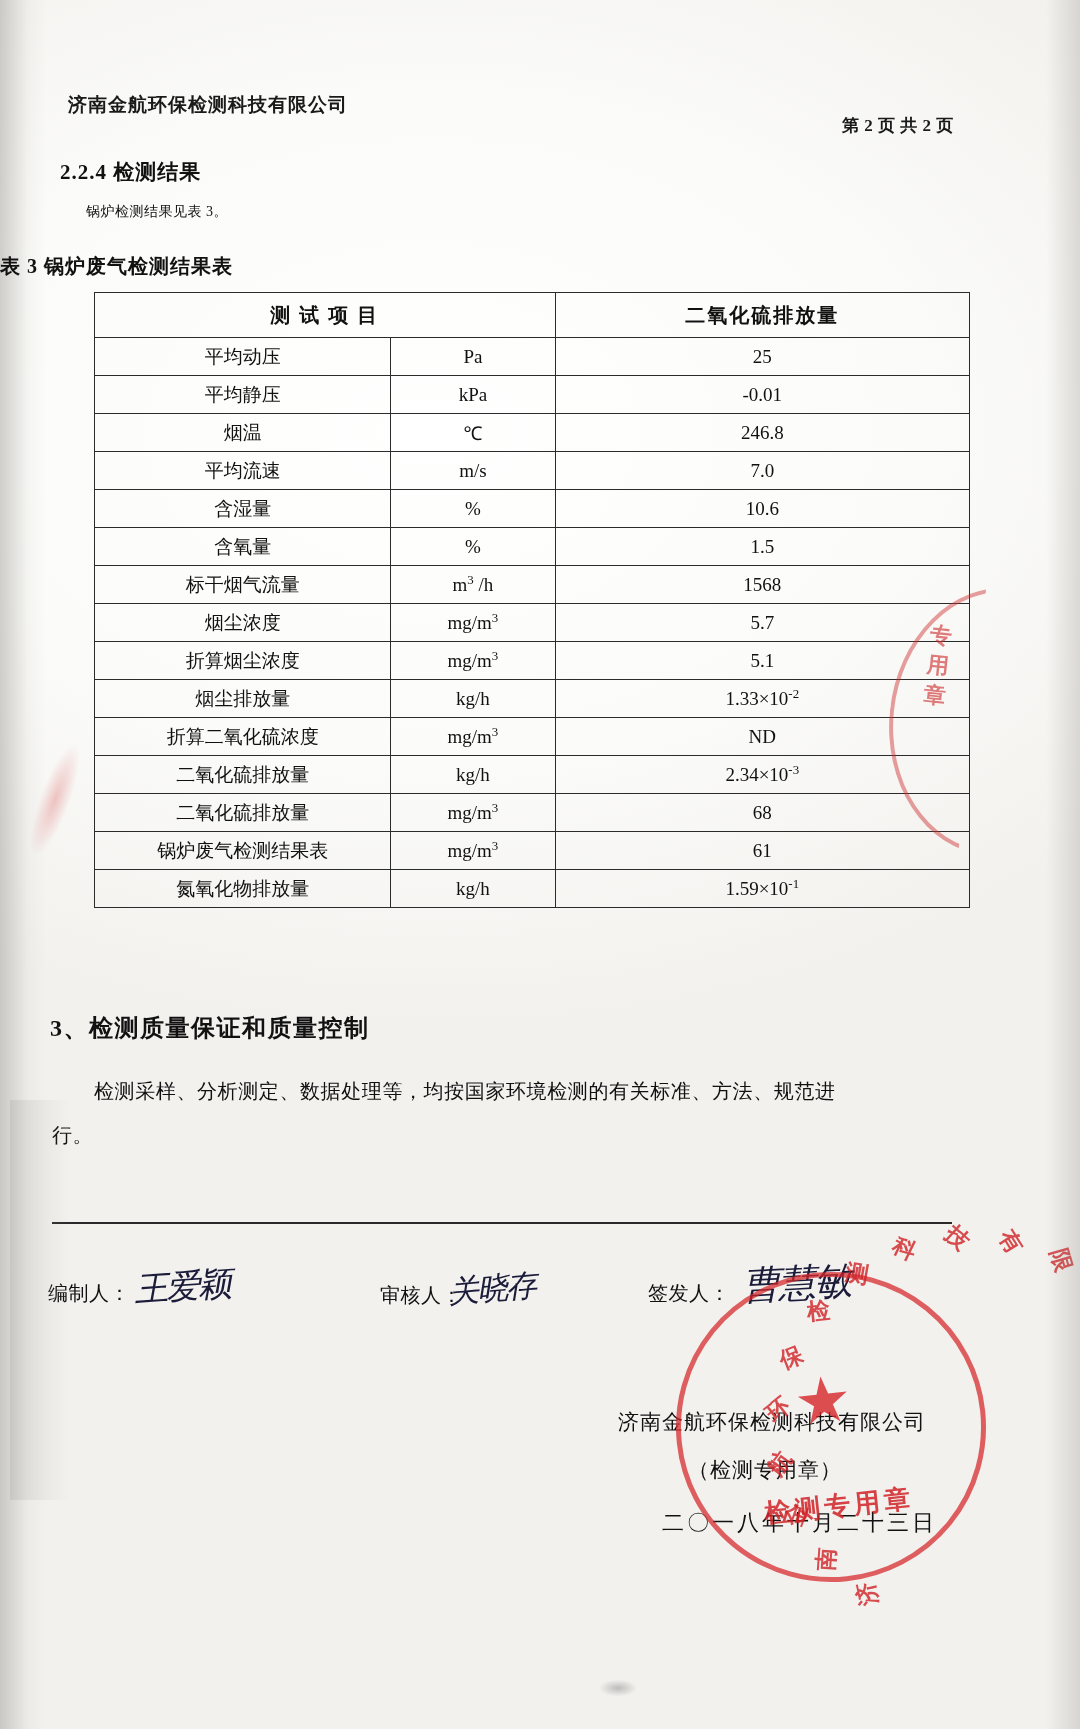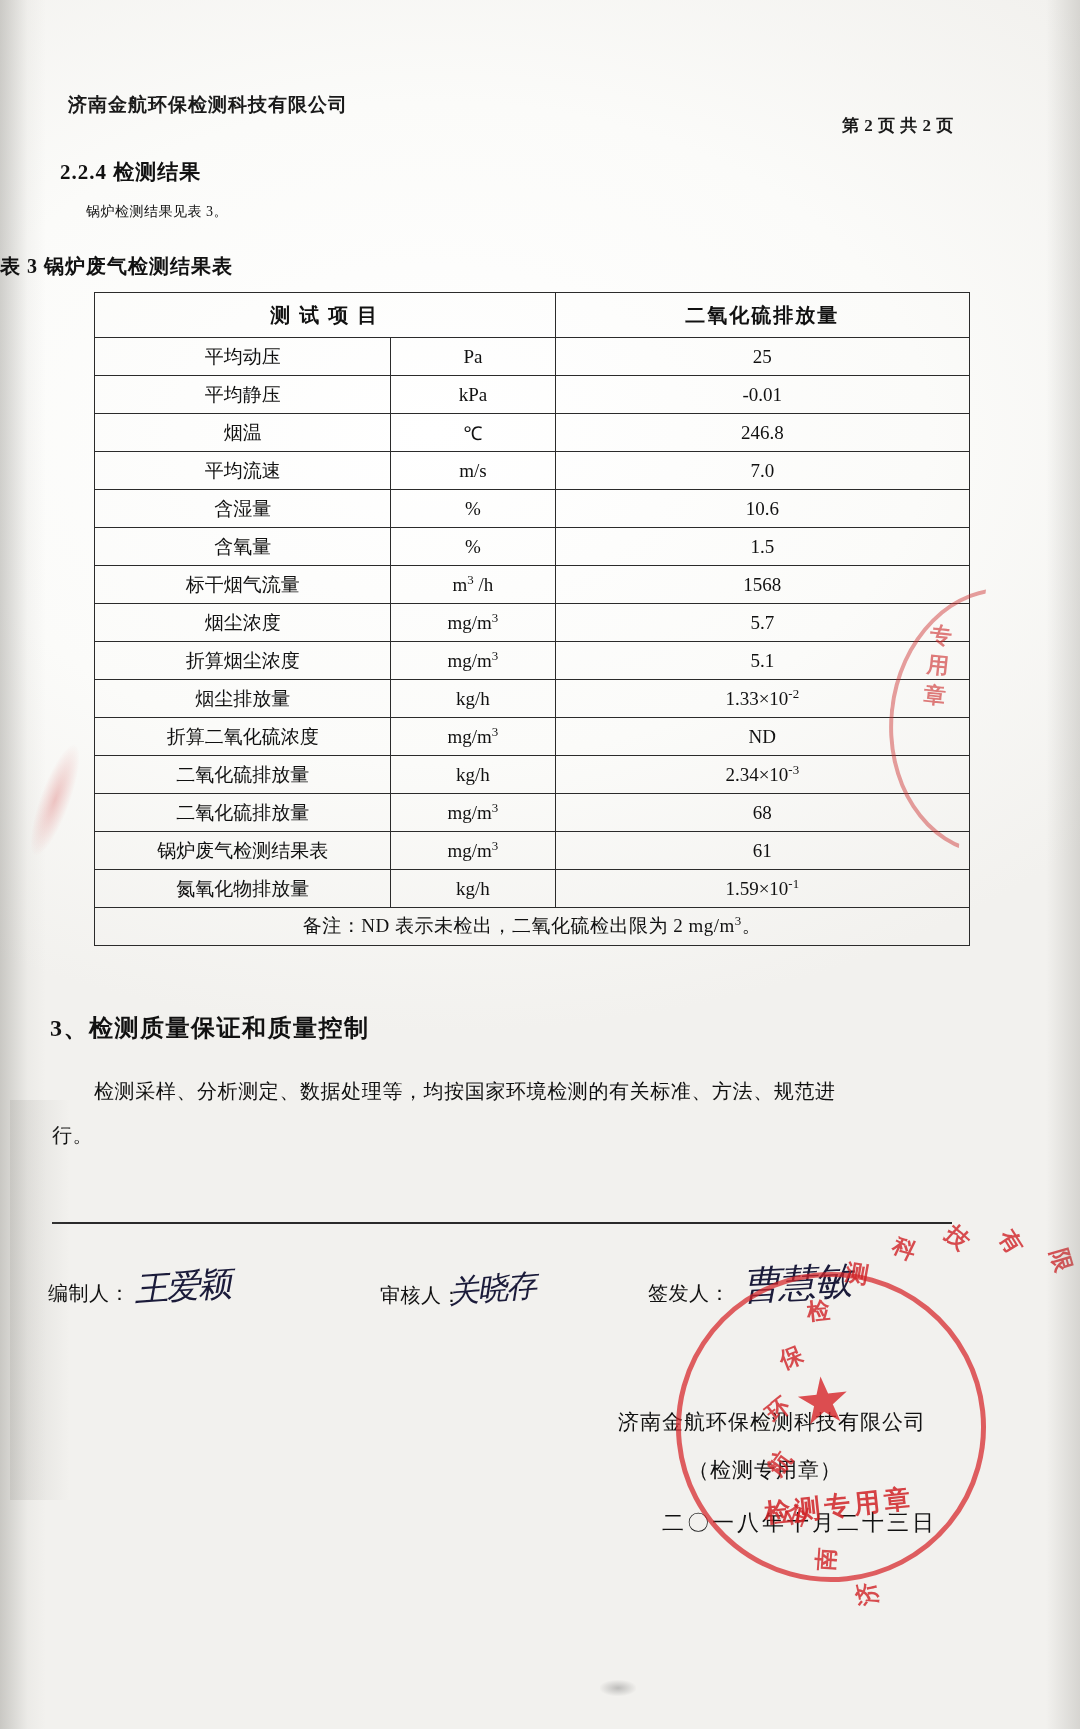--- a/index.html
+++ b/index.html
@@ -410,23 +410,20 @@
           </tr>
           <tr>
             <td>锅炉废气检测结果表</td>
             <td class="nowrap"><span>mg/m</span><sup>3</sup></td>
             <td>61</td>
           </tr>
           <tr>
             <td>氮氧化物排放量</td>
             <td>kg/h</td>
             <td class="nowrap"><span>1.59×10</span><sup>-1</sup></td>
-          </tr>
-          <tr>
-            <td class="note" colspan="3"><span>备注：ND 表示未检出，二氧化硫检出限为 2 mg/m</span><sup>3</sup><span>。</span></td>
           </tr>
         </tbody>
       </table>
     </div>
 
     <div class="sec-3">3、检测质量保证和质量控制</div>
     <div class="para-2">
       <span>检测采样、分析测定、数据处理等，均按国家环境检测的有关标准、方法、规范进</span>
       <span class="l2">行。</span>
     </div>

